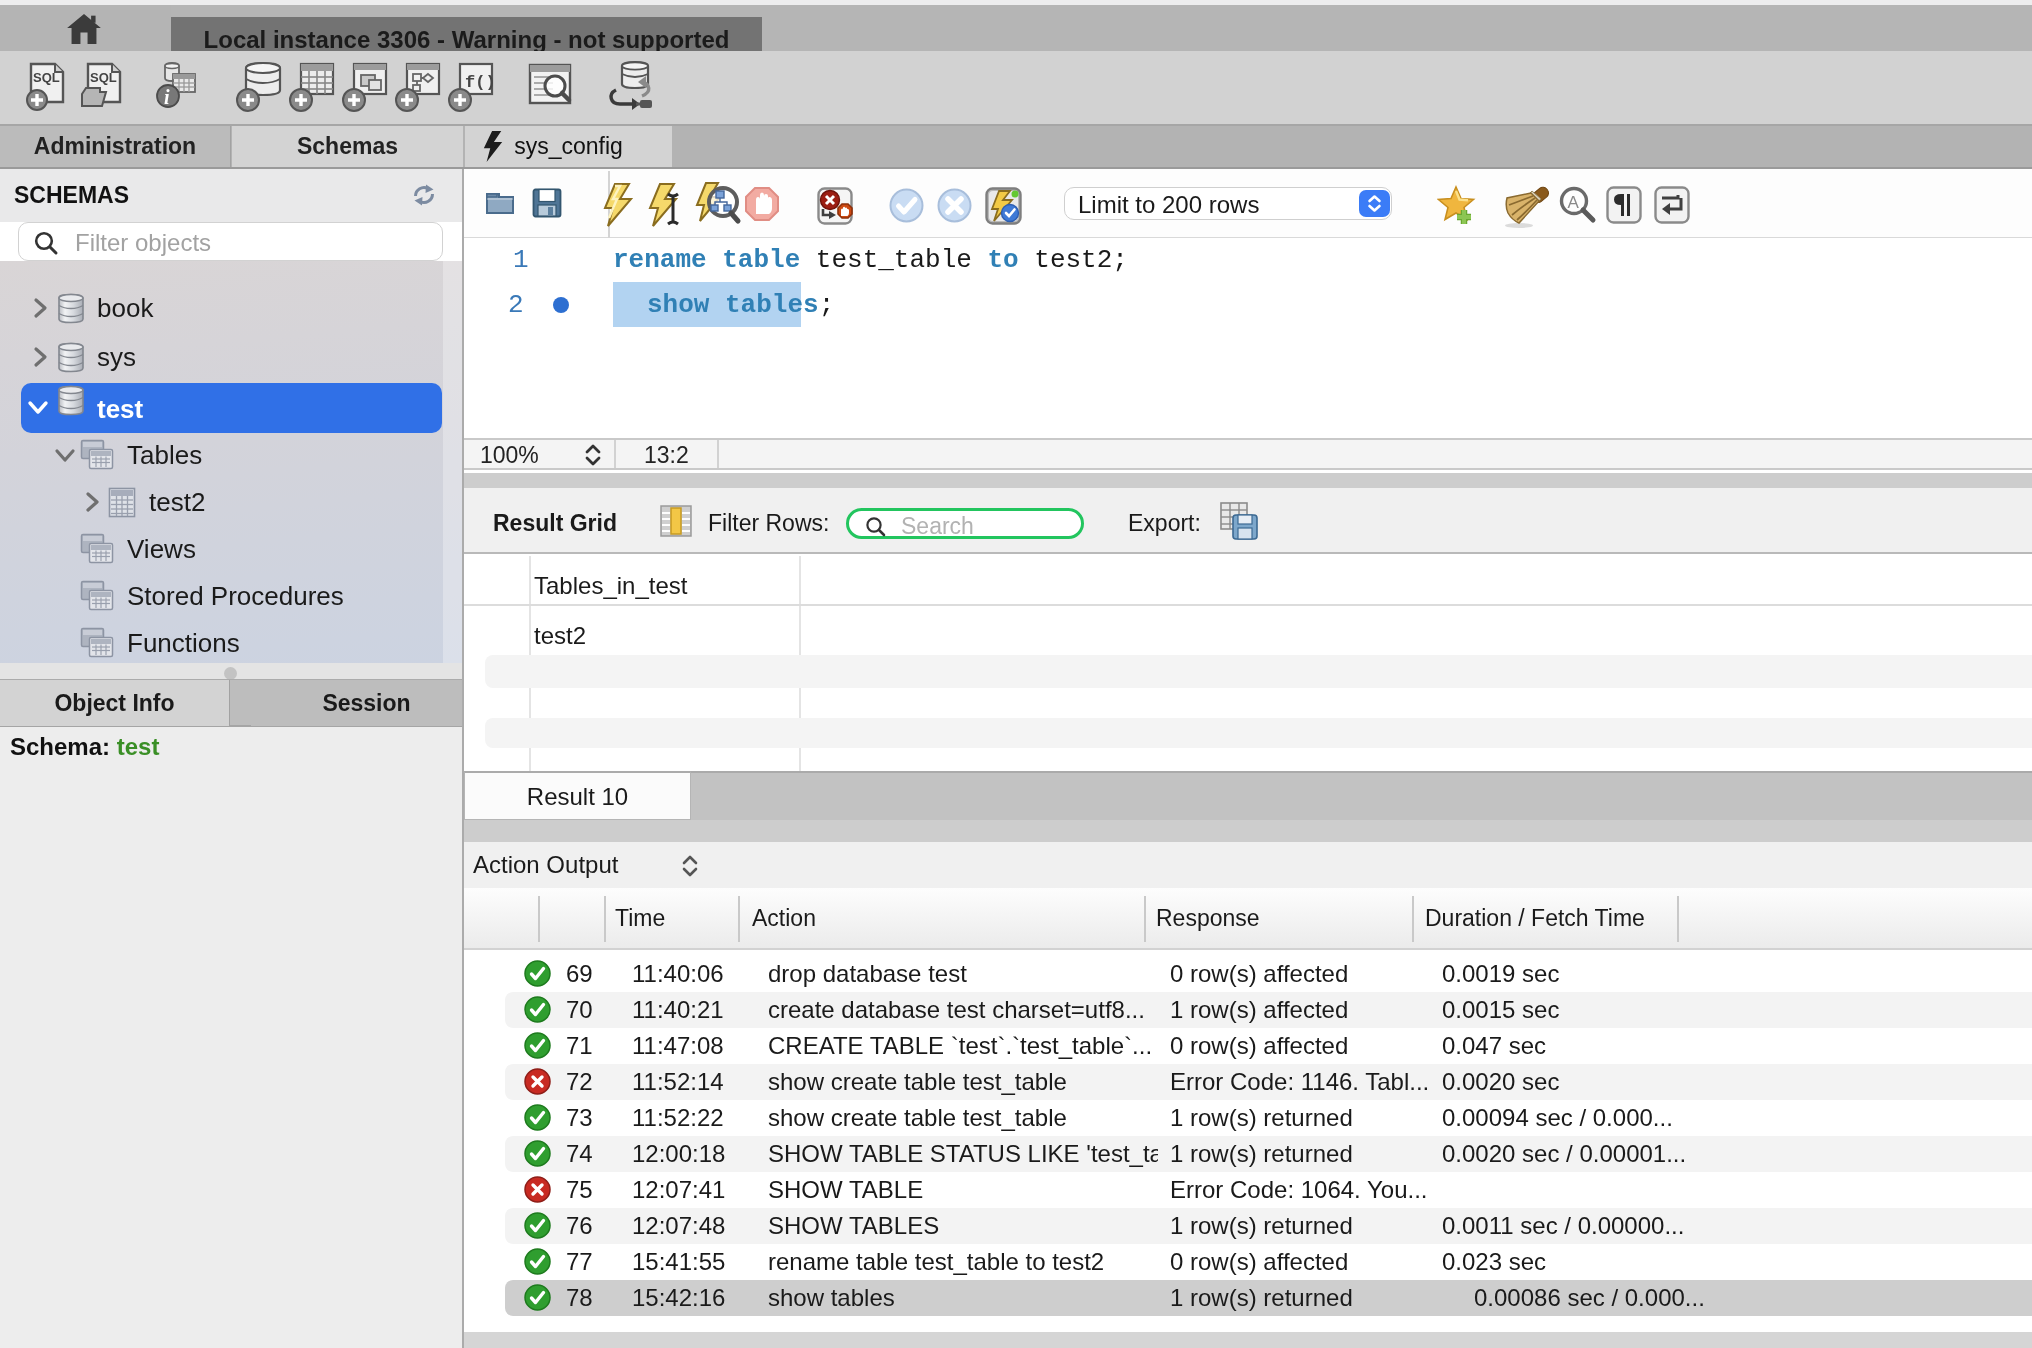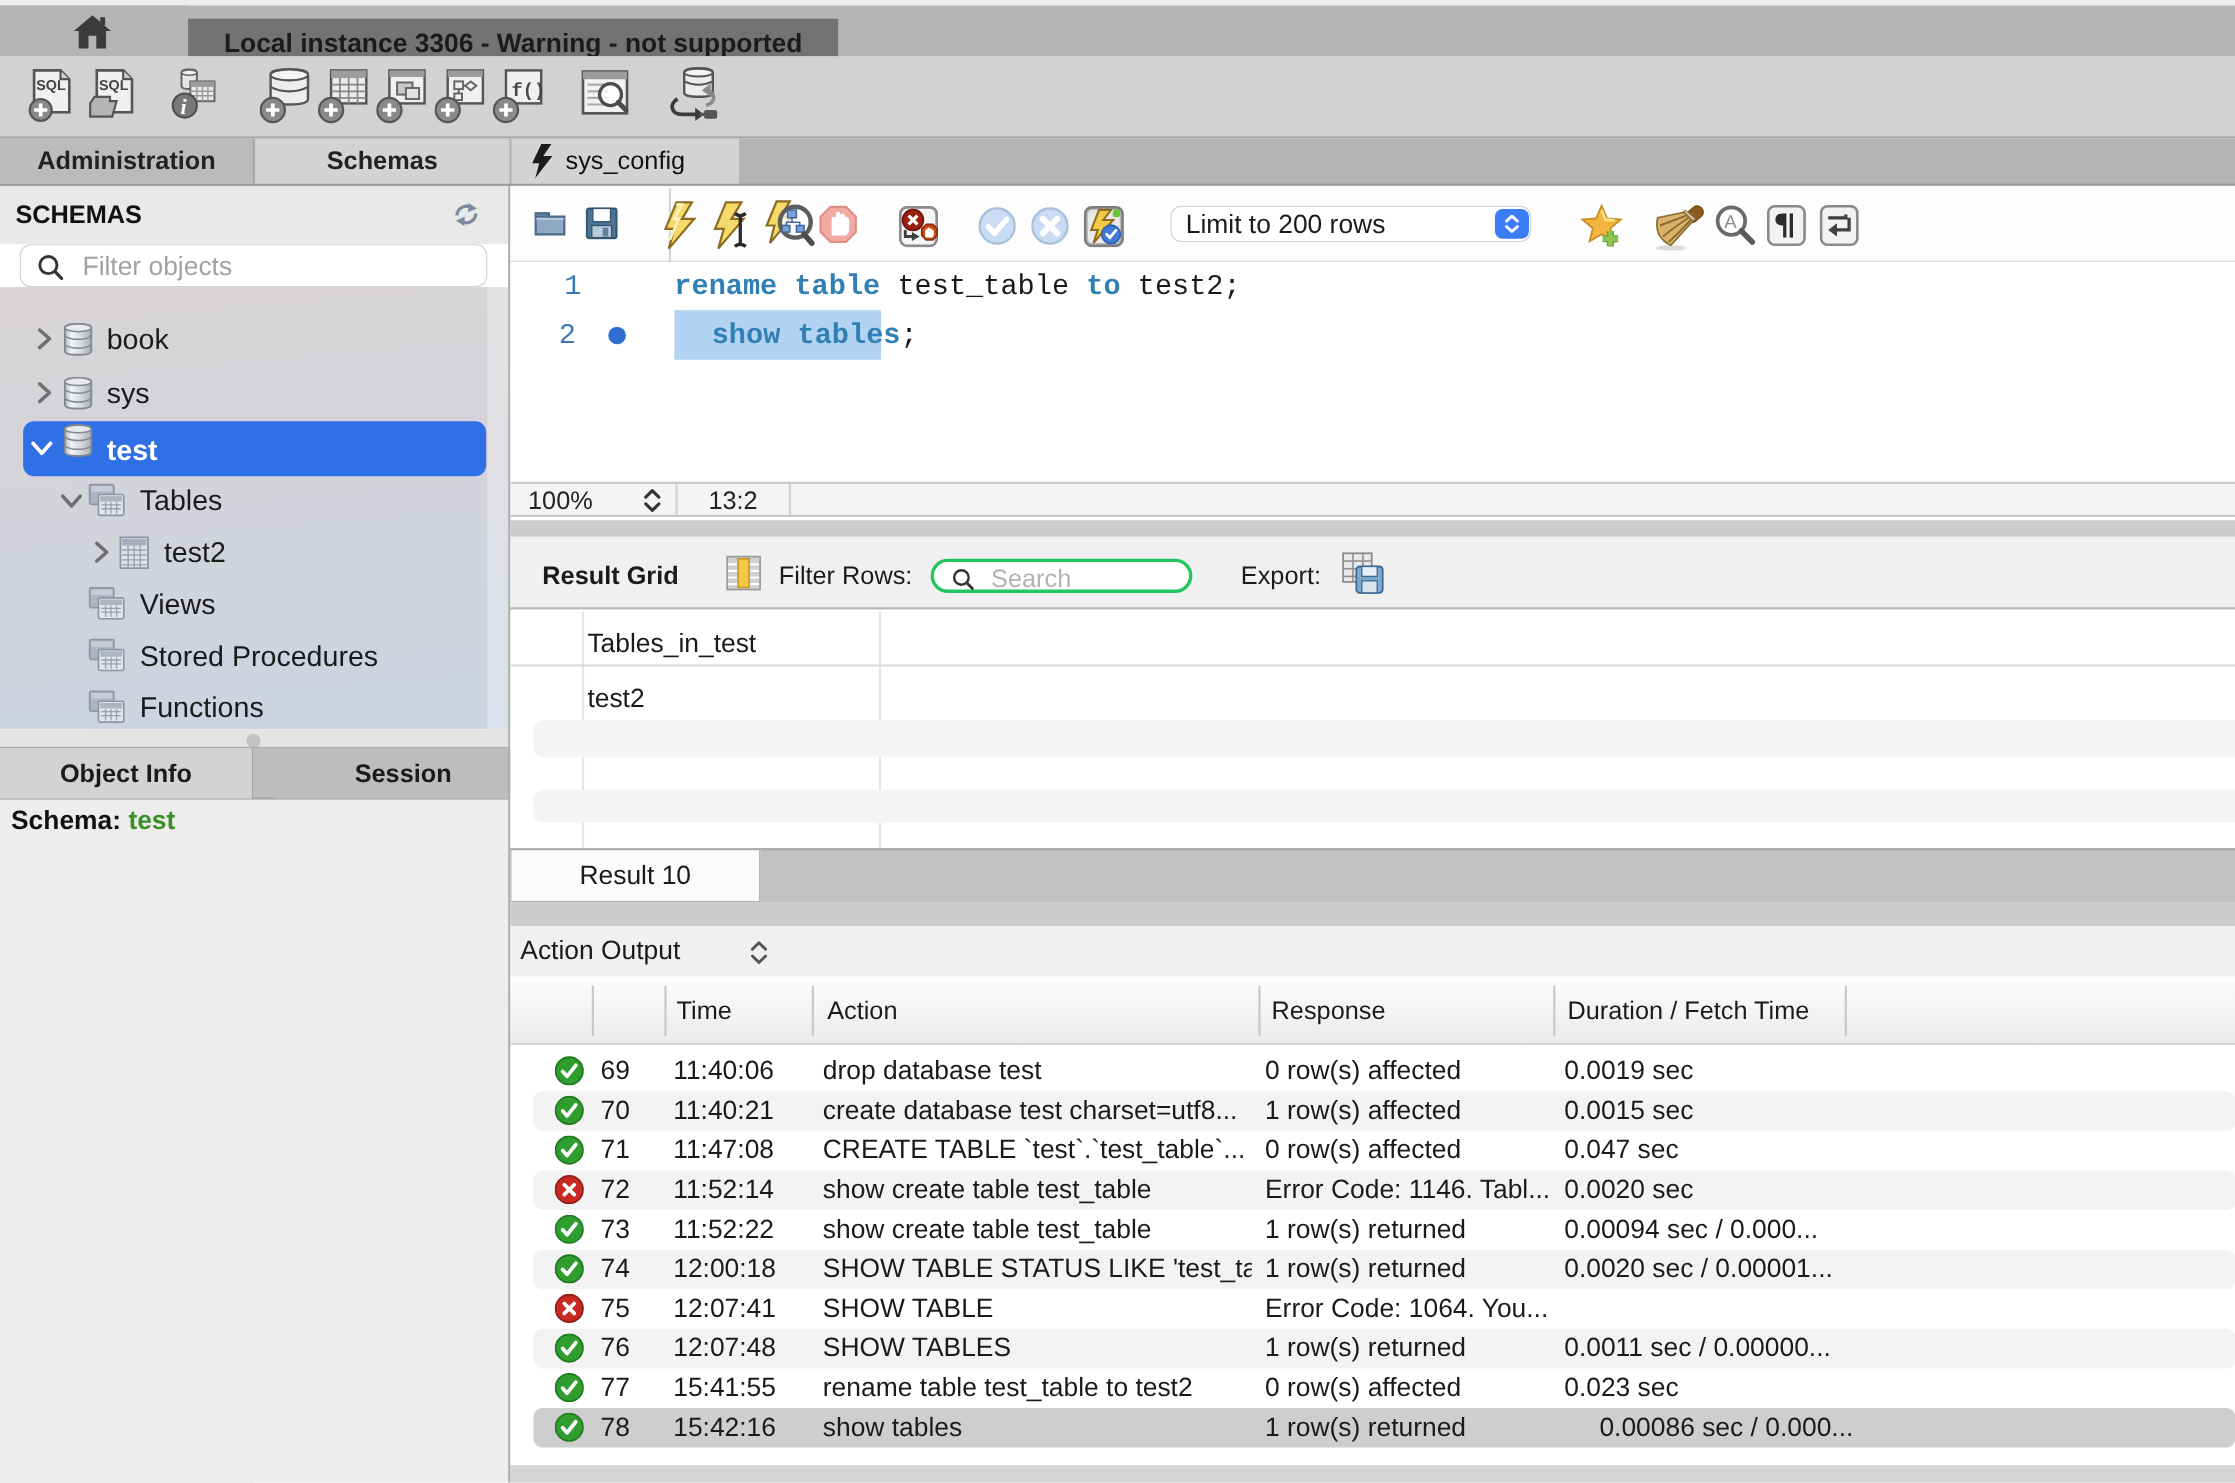--- a/index.html
+++ b/index.html
@@ -60,21 +60,21 @@
   #rg-grid { left:464px; top:556px; width:1568px; height:215px; background:#fff; }
   #rg-search { position:absolute; left:382px; top:20px; width:238px; height:31px; border:3px solid #22c55e; border-radius:16px; background:#fff; }
   
   #rtabbar { left:464px; top:771px; width:1568px; height:49px; background:#c2c2c2; border-top:2px solid #aaaaaa; }
   #rtab { left:464px; top:771px; width:227px; height:49px; background:#fbfbfb; border:1px solid #b5b5b5; border-top:2px solid #ababab; text-align:center; line-height:47px; font-size:24px; }
   #split2 { left:464px; top:820px; width:1568px; height:22px; background:#cdcdcd; }
   
   #ao-head { left:464px; top:842px; width:1568px; height:46px; background:#f0f0f0; font-size:24px; }
   #ao-thead { left:464px; top:888px; width:1568px; height:62px; background:linear-gradient(#fdfdfd,#ebebeb); border-bottom:2px solid #d2d2d2; font-size:23px; color:#1a1a1a; }
   .ao-sep { position:absolute; top:8px; width:2px; height:46px; background:#c9c9c9; }
-  #ao-rows { left:464px; top:952px; width:1438px; height:380px; background:#fff; font-size:24px; }
+  #ao-rows { left:484px; top:952px; width:1438px; height:380px; background:#fff; font-size:24px; }
   .arow { position:absolute; left:21px; width:1547px; height:36px; line-height:36px; }
   .arow.stripe { background:#f3f3f3; border-radius:8px; }
   .arow.sel { background:#cecece; border-radius:8px; }
   .ac { position:absolute; top:0; white-space:nowrap; overflow:hidden; }
   #bottomstrip { left:464px; top:1332px; width:1568px; height:16px; background:#d5d5d5; }
   svg { display:block; }
 </style>
 </head>
 <body>
 <div class="abs" id="topstrip"></div>

